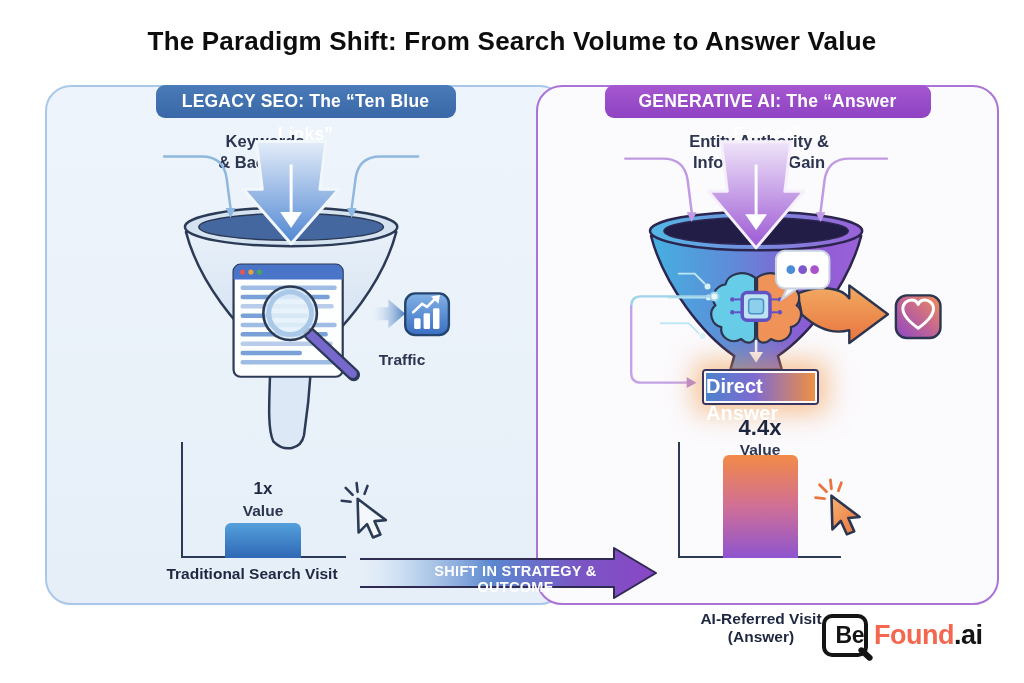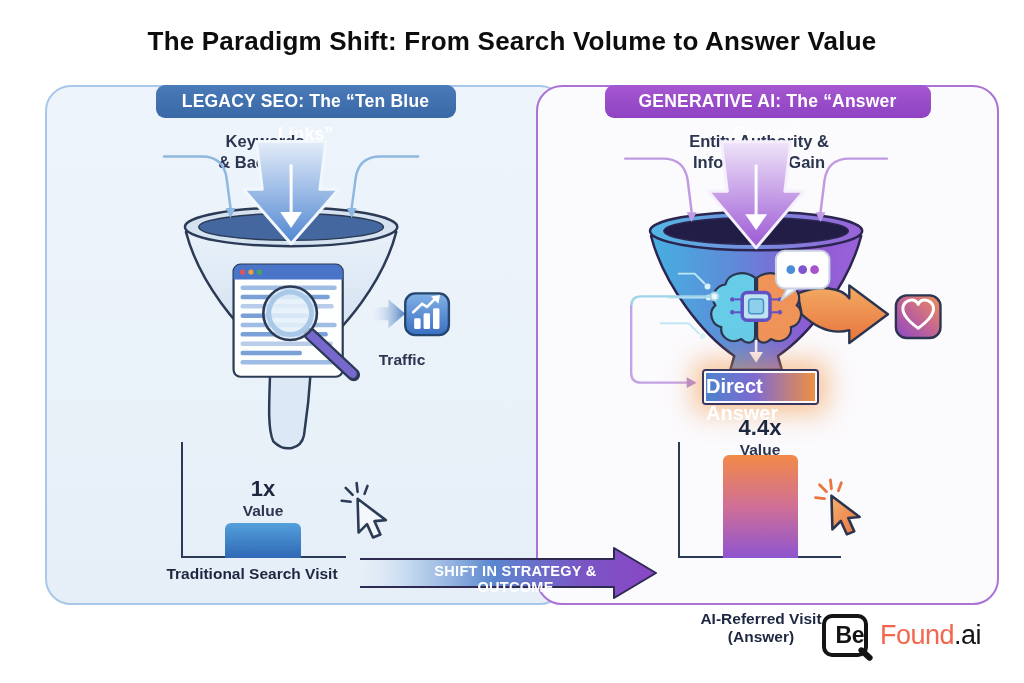--- a/index.html
+++ b/index.html
@@ -24,21 +24,21 @@
   .inputs-label{
     position:absolute;top:44px;text-align:center;font-size:16.5px;font-weight:700;
     line-height:21px;color:#2b3550;
   }
   .scene{position:absolute;left:0;top:0;width:100%;height:100%;}
   .icon-label{position:absolute;text-align:center;font-size:15.5px;font-weight:700;line-height:17.5px;color:#2b3550;}
   .axis{position:absolute;border-left:2.5px solid #2b3a55;border-bottom:2.5px solid #2b3a55;box-sizing:border-box;}
   .bar{position:absolute;border-radius:6px 6px 0 0;}
   .bar.blue{background:linear-gradient(180deg,#54a0dc,#2f68b5);}
   .bar.orange-purple{background:linear-gradient(180deg,#f28a47 0%,#d06f96 50%,#8e55cf 100%);}
-  .mult{position:absolute;text-align:center;font-size:22px;font-weight:800;line-height:24px;color:#1e2740;}
+  .mult{position:absolute;text-align:center;font-size:17px;font-weight:800;line-height:24px;color:#1e2740;}
   .mult.big{font-size:22px;}
   .unit{position:absolute;text-align:center;font-size:15.5px;font-weight:700;line-height:20px;color:#2b3550;}
   .bar-caption{position:absolute;text-align:center;font-size:15.5px;font-weight:700;line-height:18px;color:#1e2740;}
   .direct-answer{
     position:absolute;left:166px;top:284px;width:113px;height:32px;border-radius:2px;
     background:linear-gradient(90deg,#4d82cc 0%,#7e6ad0 45%,#ef9044 100%);
     border:2px solid rgba(255,255,255,0.95);box-sizing:border-box;
     color:#ffffff;font-size:20px;font-weight:700;text-align:left;line-height:27px;
     box-shadow:0 0 0 2px #3a3560, 0 0 26px 10px rgba(243,150,66,0.55);
   }
@@ -47,21 +47,21 @@
     position:absolute;left:398px;top:563px;width:235px;z-index:6;text-align:center;
     color:#ffffff;font-size:14.5px;font-weight:800;letter-spacing:0.3px;
   }
   .logo{position:absolute;left:822px;top:614px;display:flex;align-items:center;z-index:4;}
   .logo-box{
     position:relative;width:38px;height:35px;border:4px solid #141414;border-radius:10px;
     display:flex;align-items:center;justify-content:flex-end;
     font-size:23px;font-weight:800;color:#141414;letter-spacing:-0.5px;background:#ffffff;
   }
   .logo-handle{position:absolute;right:-10px;bottom:-4px;width:17px;height:6px;background:#141414;border-radius:3px;transform:rotate(42deg);}
-  .logo-text{font-size:27px;font-weight:400;margin-left:12px;letter-spacing:-0.5px;}
+  .logo-text{font-size:27px;font-weight:700;margin-left:6px;letter-spacing:-0.5px;}
   .logo-found{color:#f2674d;}
   .logo-ai{color:#141414;}
 </style>
 </head>
 <body>
 
 <div class="canvas">
 
   <div class="title">The Paradigm Shift: From Search Volume to Answer Value</div>
 

